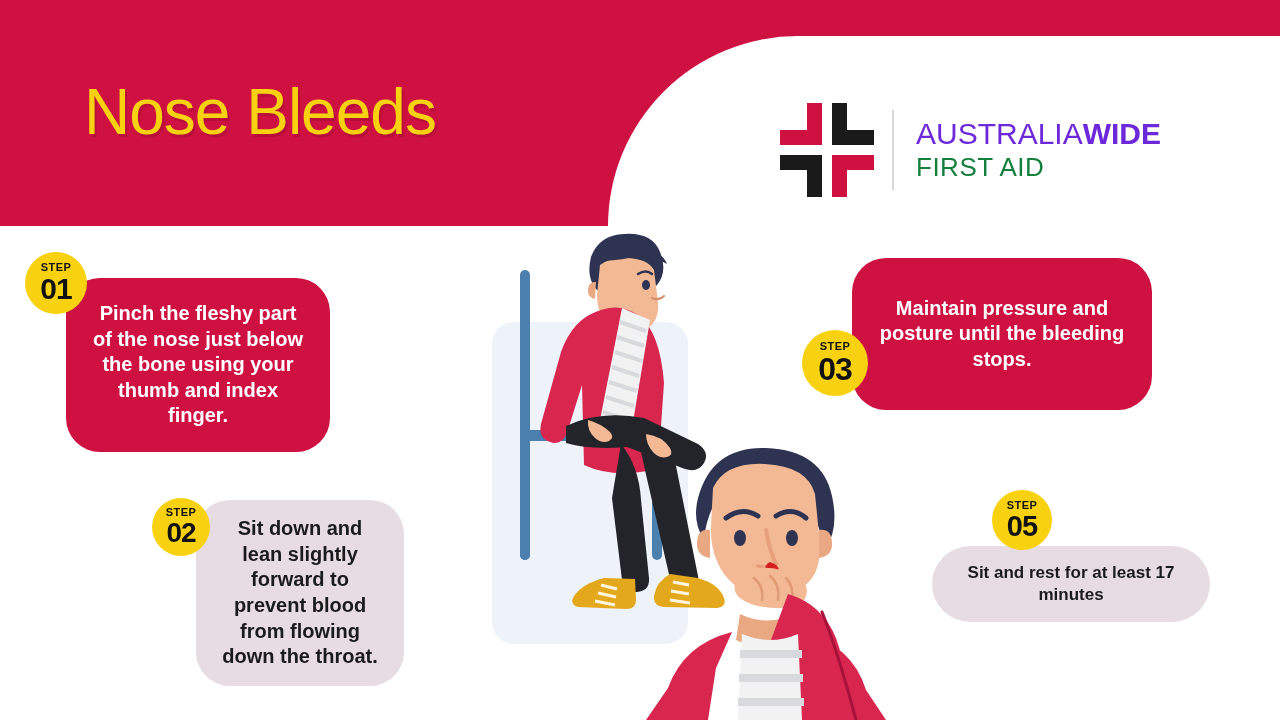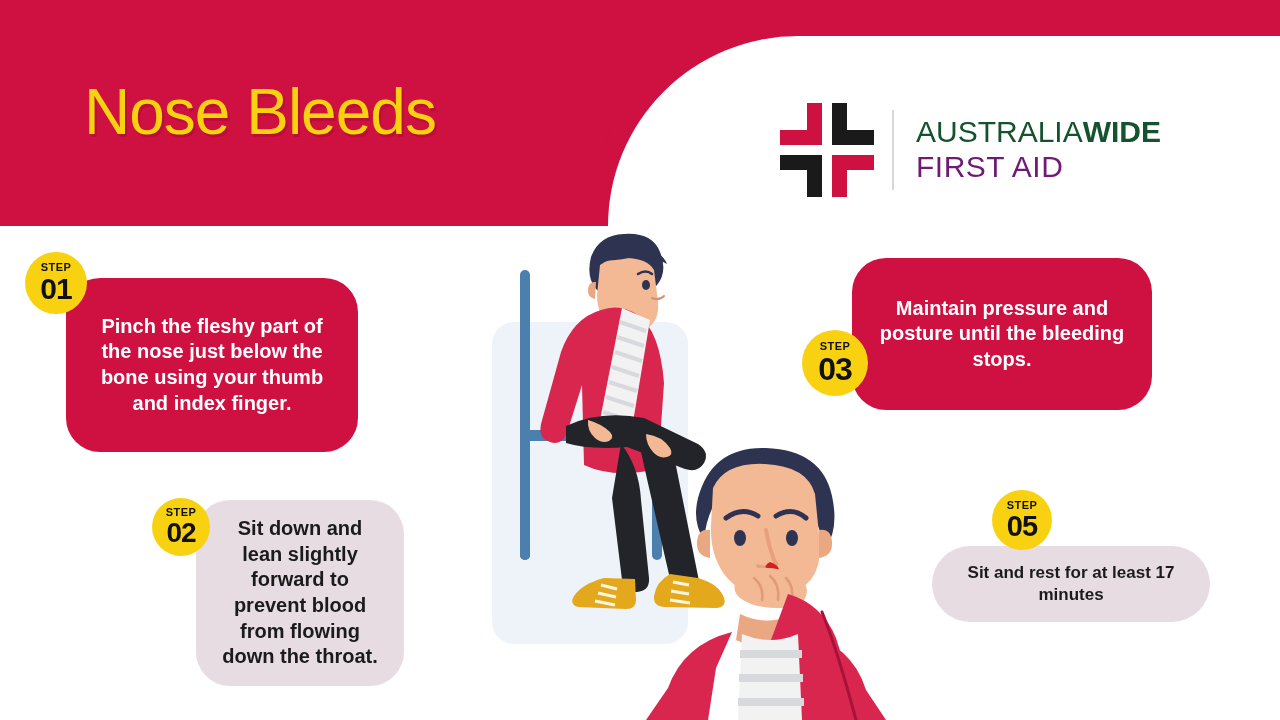--- a/index.html
+++ b/index.html
@@ -53,45 +53,45 @@
   .q-bl { left:0; bottom:0; color:#1a1a1a; }
   .q-bl i.v { right:0; bottom:0; width:15px; height:42px; }
   .q-bl i.h { left:0; top:0; width:42px; height:15px; }
   
   .q-br { right:0; bottom:0; color:#ce1141; }
   .q-br i.v { left:0; bottom:0; width:15px; height:42px; }
   .q-br i.h { right:0; top:0; width:42px; height:15px; }
 
   .logo-divider { width:2px; height:80px; background:#d8d8d8; margin:0 22px 0 18px; flex:0 0 2px; }
   .logo-text { display:flex; flex-direction:column; justify-content:center; }
-  .logo-line1 { font-size:30px; letter-spacing:0px; color:#14532d; line-height:1.15; white-space:nowrap; }
+  .logo-line1 { font-size:30px; letter-spacing:0px; color:#6d28d9; line-height:1.15; white-space:nowrap; }
   .logo-line1 .lw { font-weight:bold; }
   .logo-line1 .la { font-weight:400; }
-  .logo-line2 { font-size:30px; color:#701a75; line-height:1.2; letter-spacing:0.5px; white-space:nowrap; }
+  .logo-line2 { font-size:26px; color:#15803d; line-height:1.2; letter-spacing:0.5px; white-space:nowrap; }
 
   
   .illus-panel {
     position:absolute; left:492px; top:322px; width:196px; height:322px;
     background:#eef3fa; border-radius:22px;
   }
   .illus { position:absolute; left:470px; top:230px; width:460px; height:490px; }
 
   
   .step-box {
     position:absolute;
     display:flex; align-items:center; justify-content:center;
     text-align:center;
     font-weight:bold;
     line-height:1.28;
     padding:14px 22px;
   }
   .box-crimson { background:#ce1141; color:#ffffff; }
   .box-lilac   { background:#e7dce2; color:#1b1b1b; }
 
-  #step1-box { left:66px;  top:278px;  width:292px; height:174px; border-radius:34px; font-size:20px; }
+  #step1-box { left:66px;  top:278px;  width:264px; height:174px; border-radius:34px; font-size:20px; }
   #step2-box { left:196px; top:500px;  width:208px; height:186px; border-radius:34px; font-size:20px; }
   #step3-box { left:852px; top:258px;  width:300px; height:152px; border-radius:34px; font-size:20px; }
   #step4-box { left:932px; top:546px;  width:278px; height:76px;  border-radius:42px; font-size:17px; }
 
   
   .badge {
     position:absolute; border-radius:50%;
     background:#f8d211;
     display:flex; flex-direction:column; align-items:center; justify-content:center;
     color:#111111; z-index:6;

